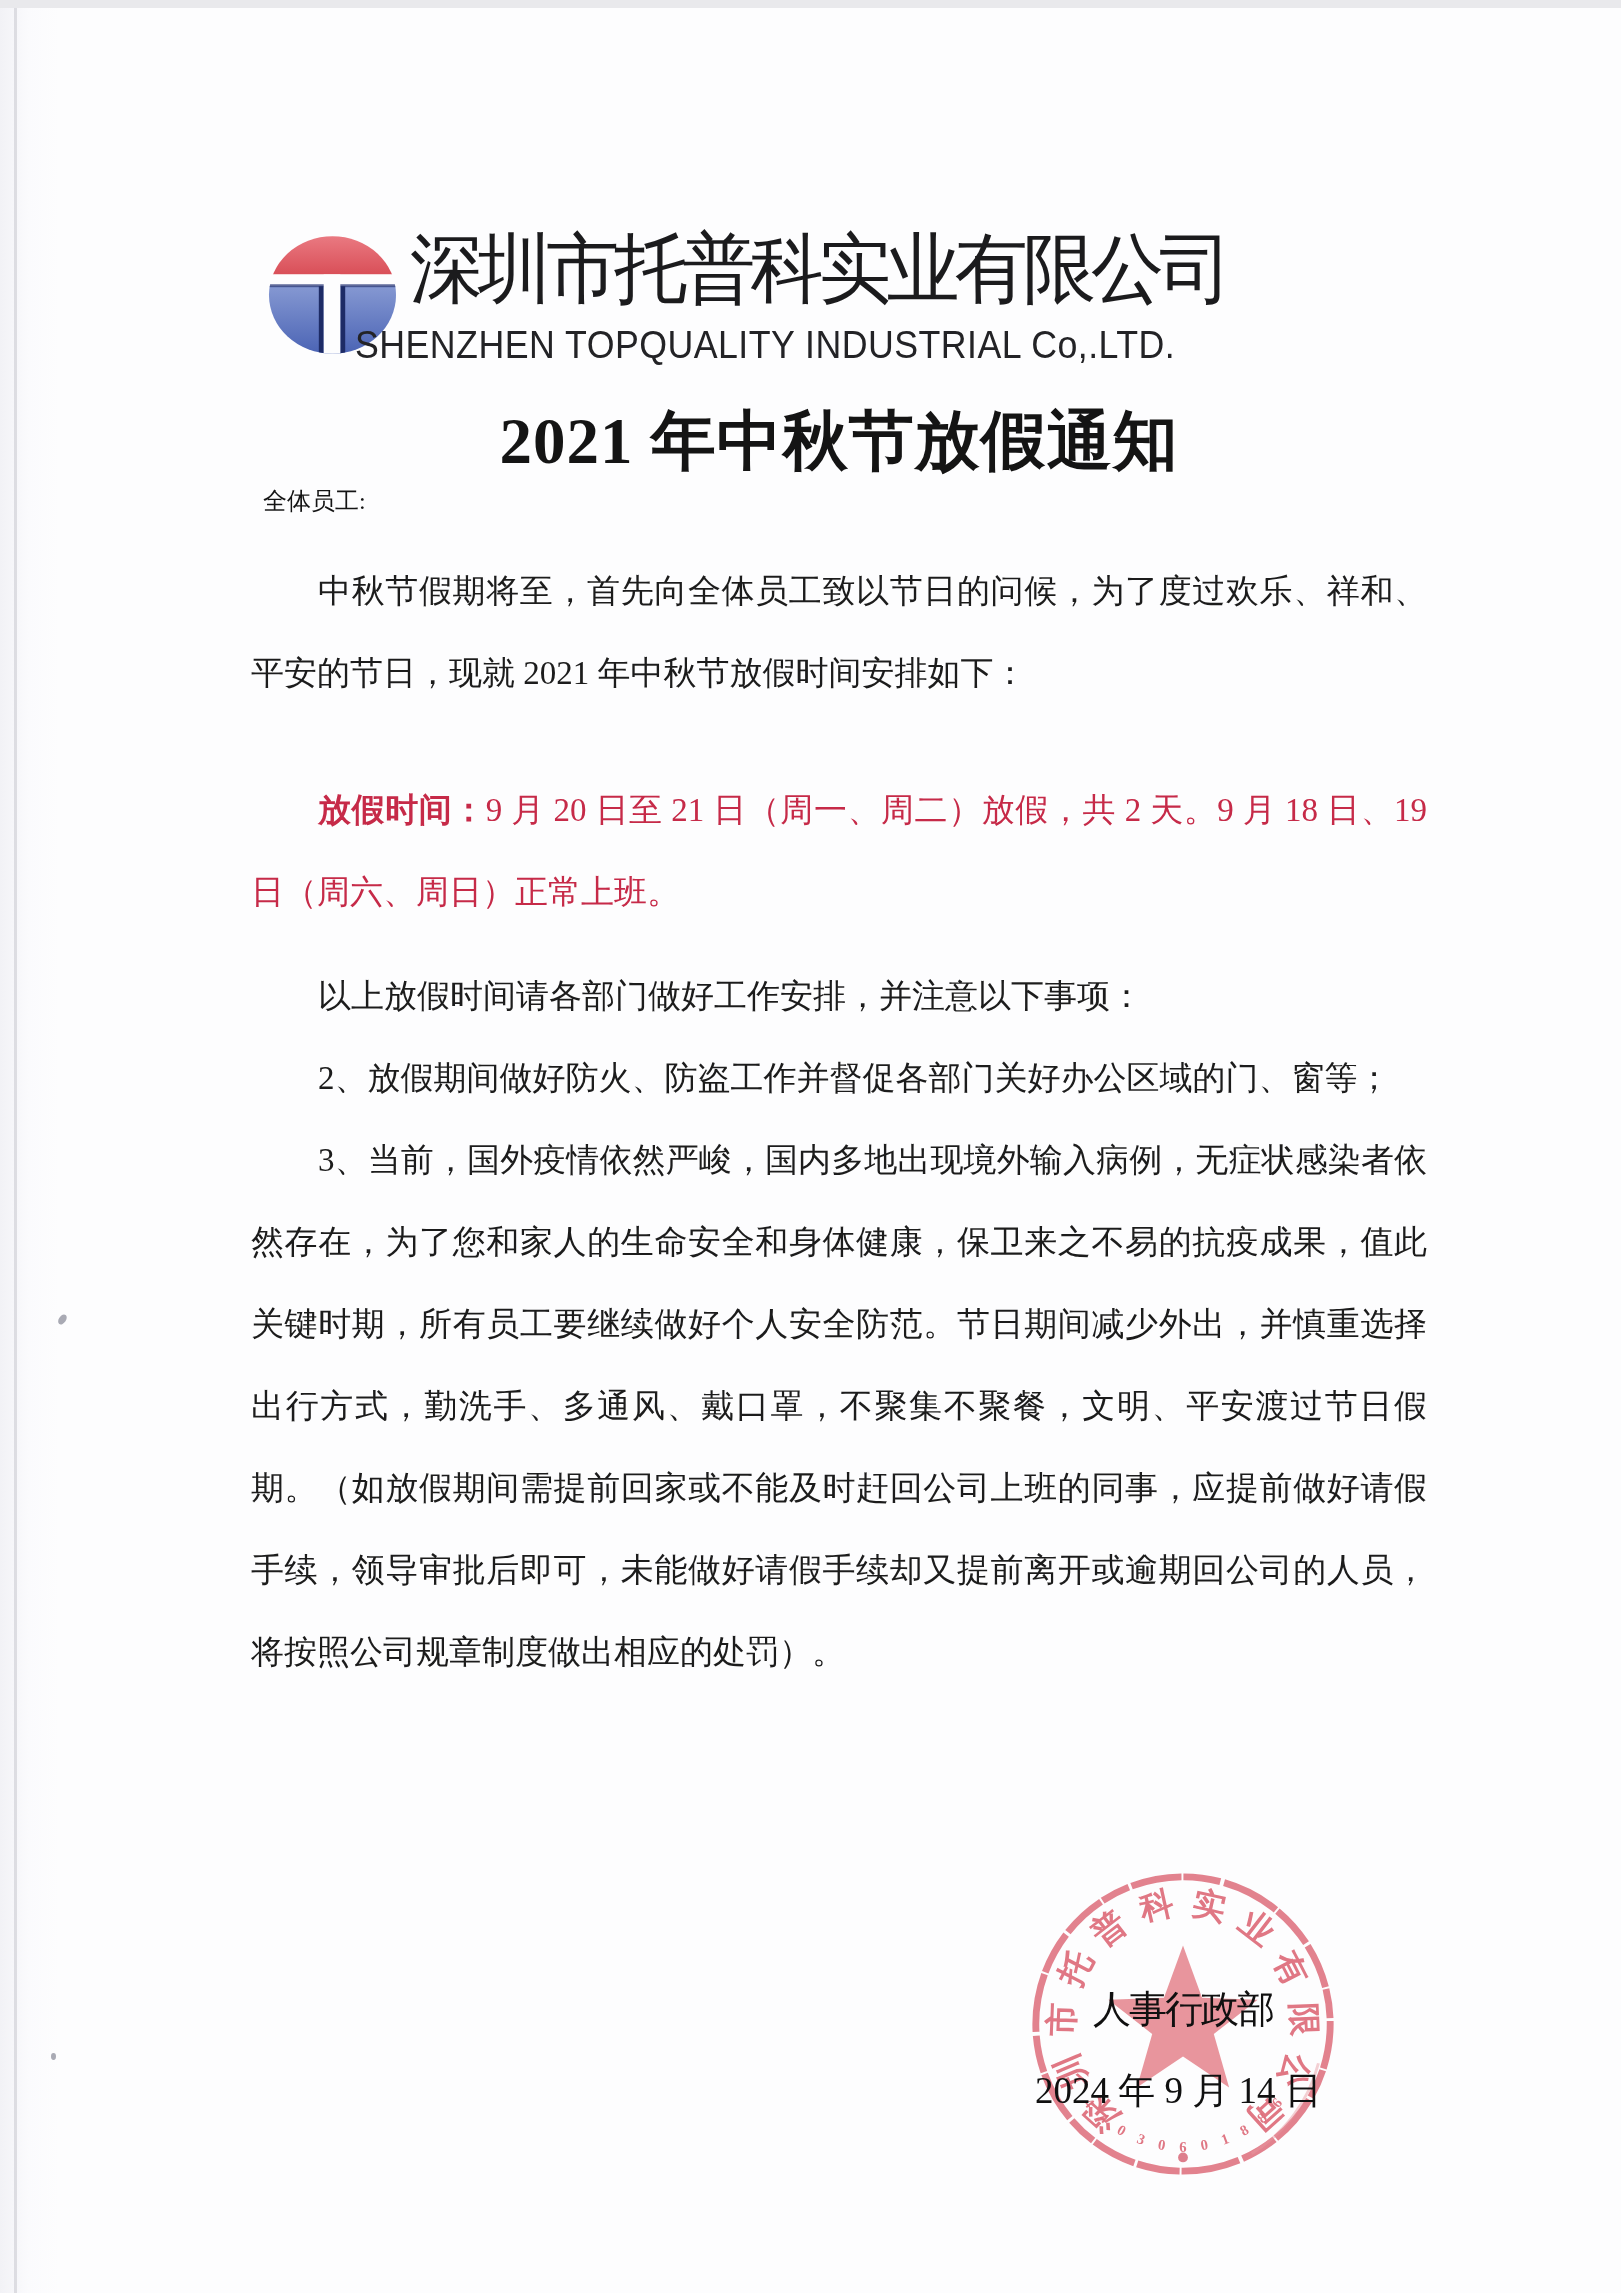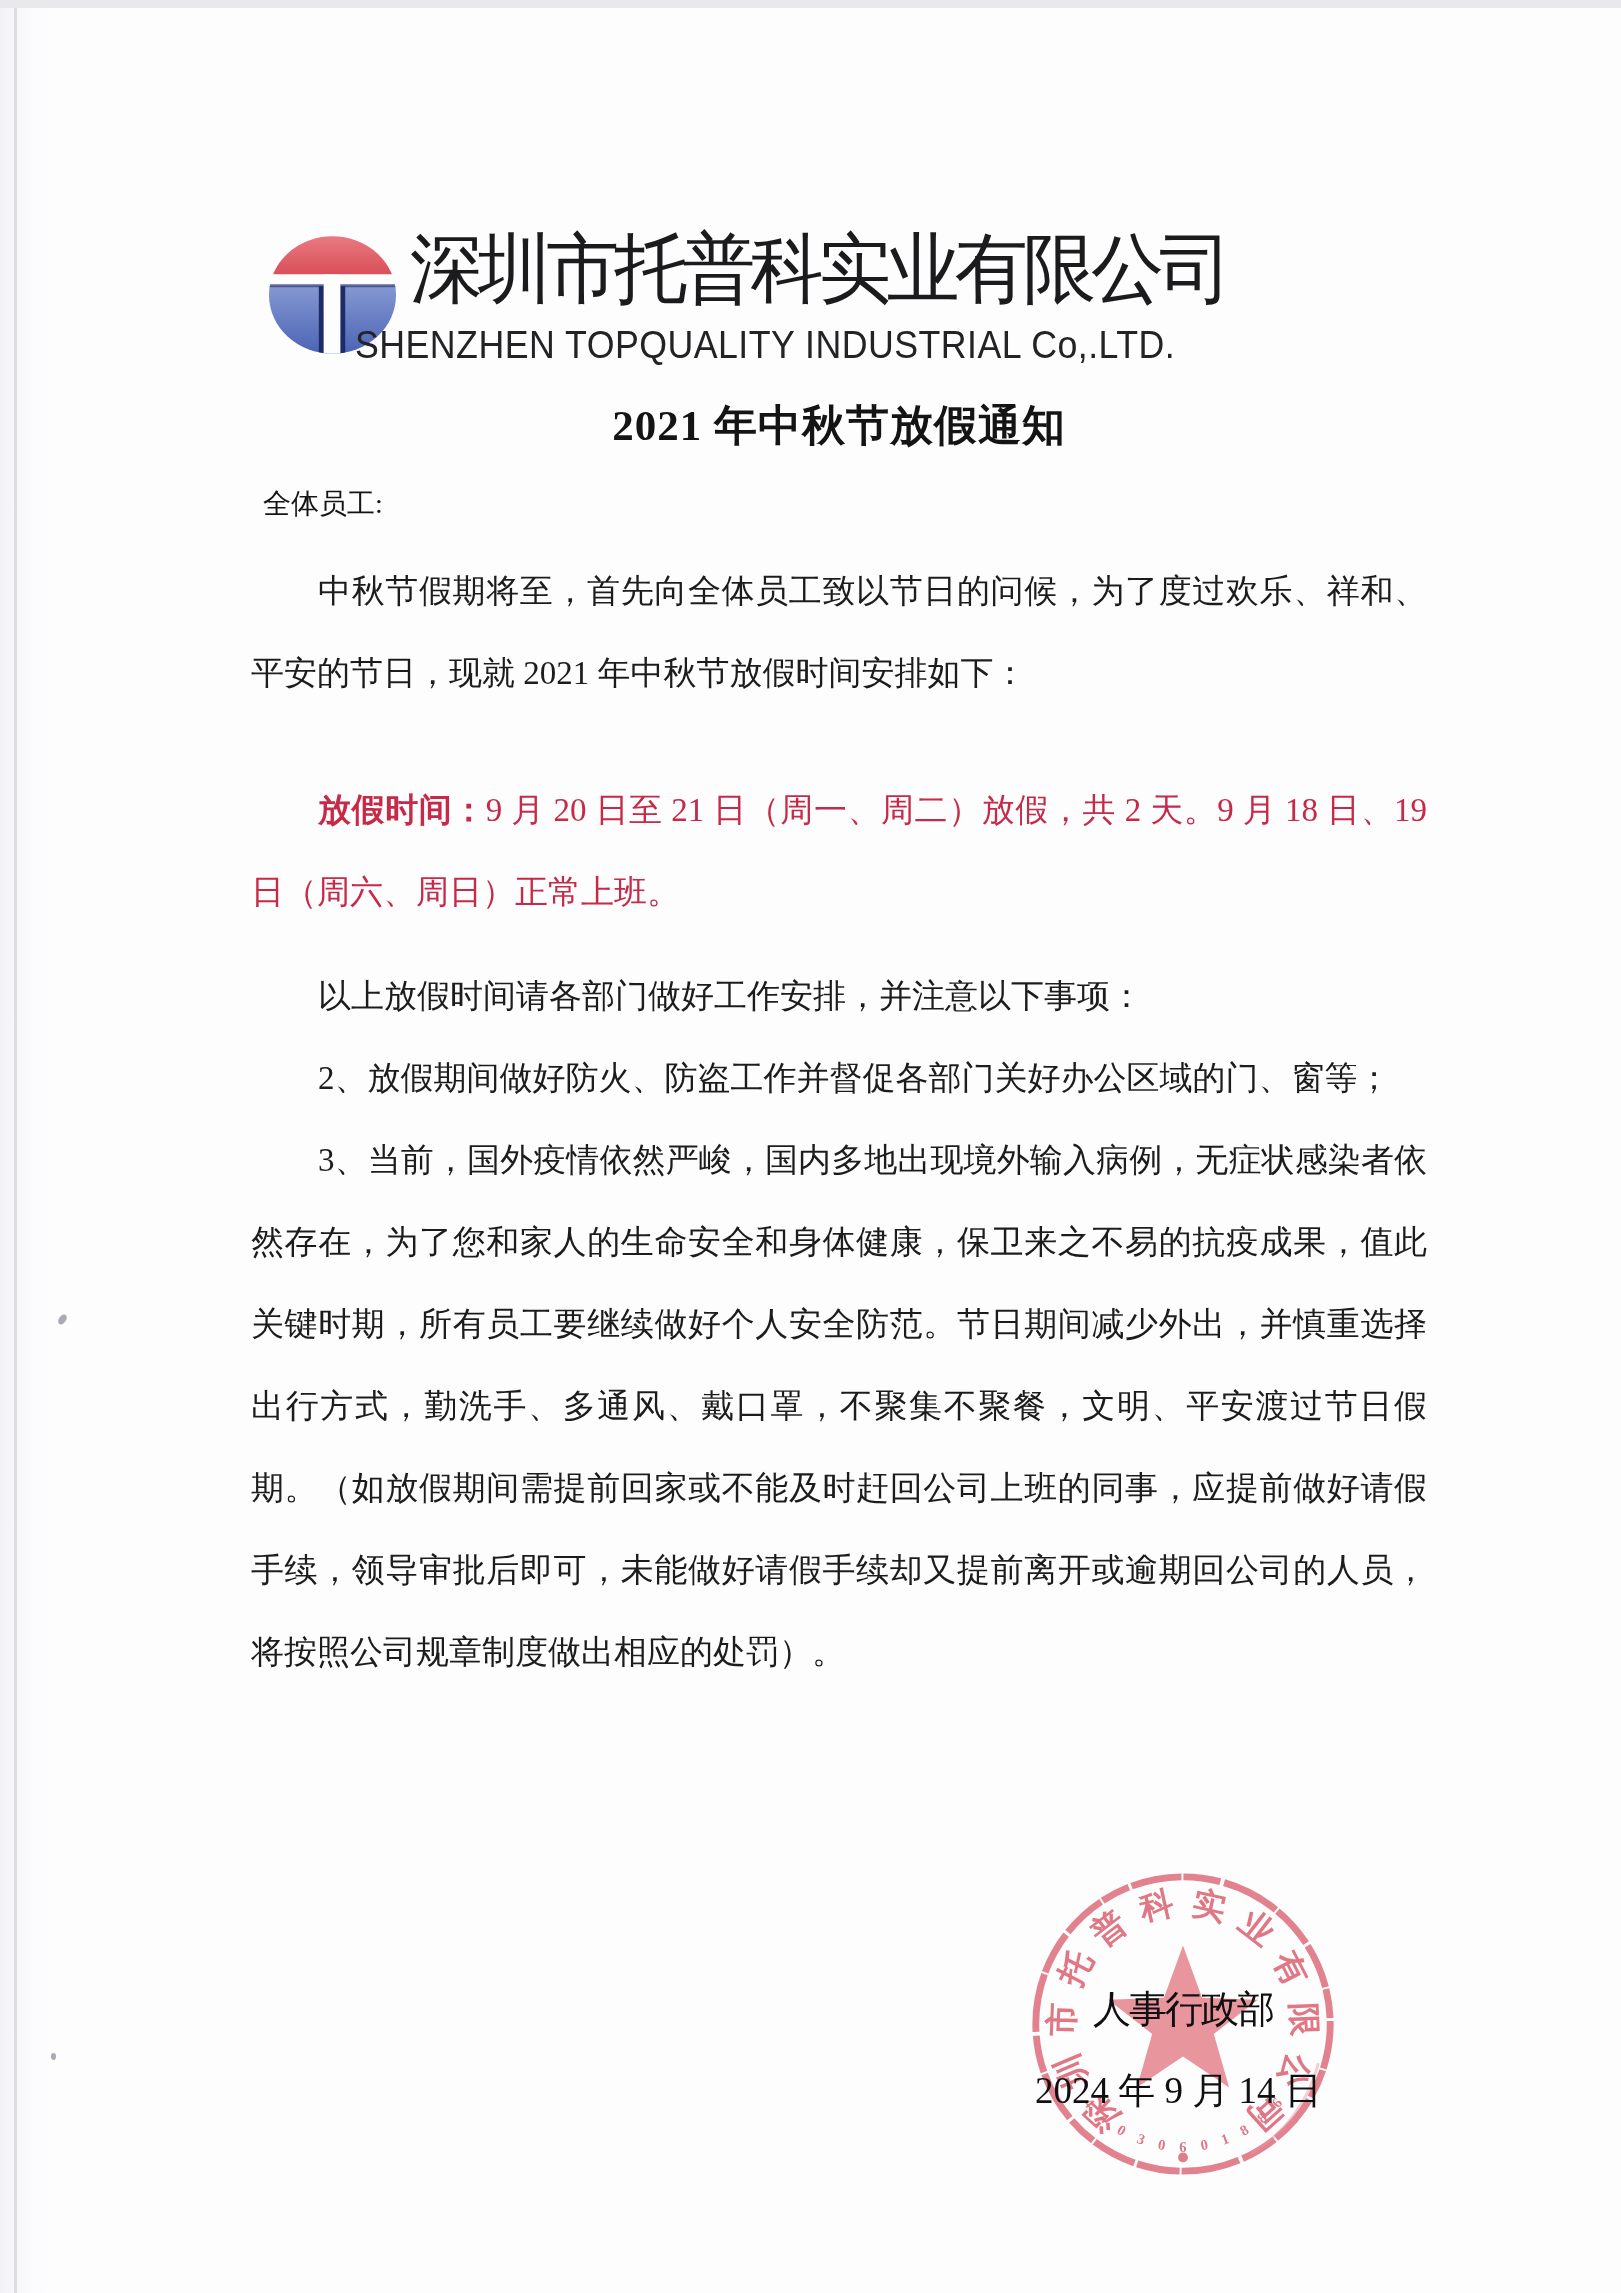--- a/index.html
+++ b/index.html
@@ -22,23 +22,23 @@
     transform:scaleY(1.05);transform-origin:left top;
   }
   .company-en{
     position:absolute;left:355px;top:316px;
     font-family:"Liberation Sans","DejaVu Sans",sans-serif;
     font-size:38px;color:#232326;white-space:nowrap;
     transform:scaleX(.94);transform-origin:left top;letter-spacing:0.5px;
   }
   .doc-title{
     position:absolute;left:251px;top:389px;width:1176px;
-    text-align:center;font-size:43px;font-weight:bold;letter-spacing:1px;color:#141414;
+    text-align:center;font-size:65px;font-weight:bold;letter-spacing:1px;color:#141414;
   }
-  .salutation{position:absolute;left:263px;top:477px;font-size:28px;color:#141414;}
+  .salutation{position:absolute;left:263px;top:477px;font-size:24px;color:#141414;}
   .body-text{
     position:absolute;left:251px;top:542px;width:1176px;
     font-size:33px;line-height:82px;text-align:justify;color:#1c1c1c;
   }
   .body-text p{margin:0;text-indent:67px;}
   .red-notice{color:#c62a48;margin-top:55px !important;margin-bottom:21.6px !important;}
   .red-notice .label{font-weight:bold;}
   .signature-dept{
     position:absolute;left:1093px;top:1976px;font-size:38px;letter-spacing:-2px;
     color:#101010;z-index:3;white-space:nowrap;text-align:right;

